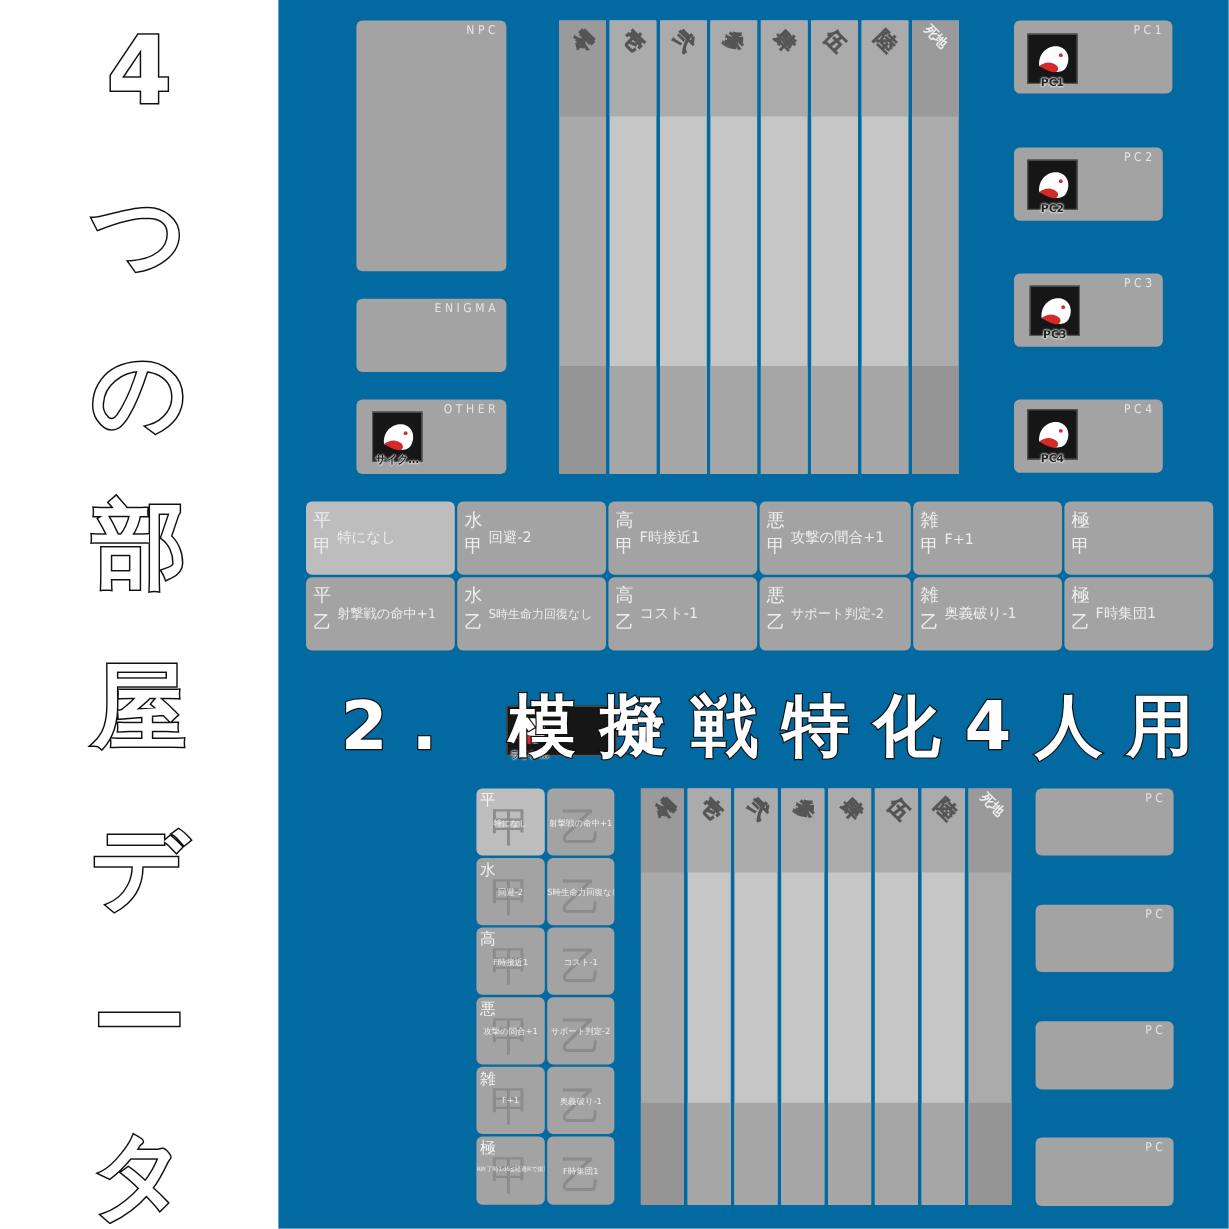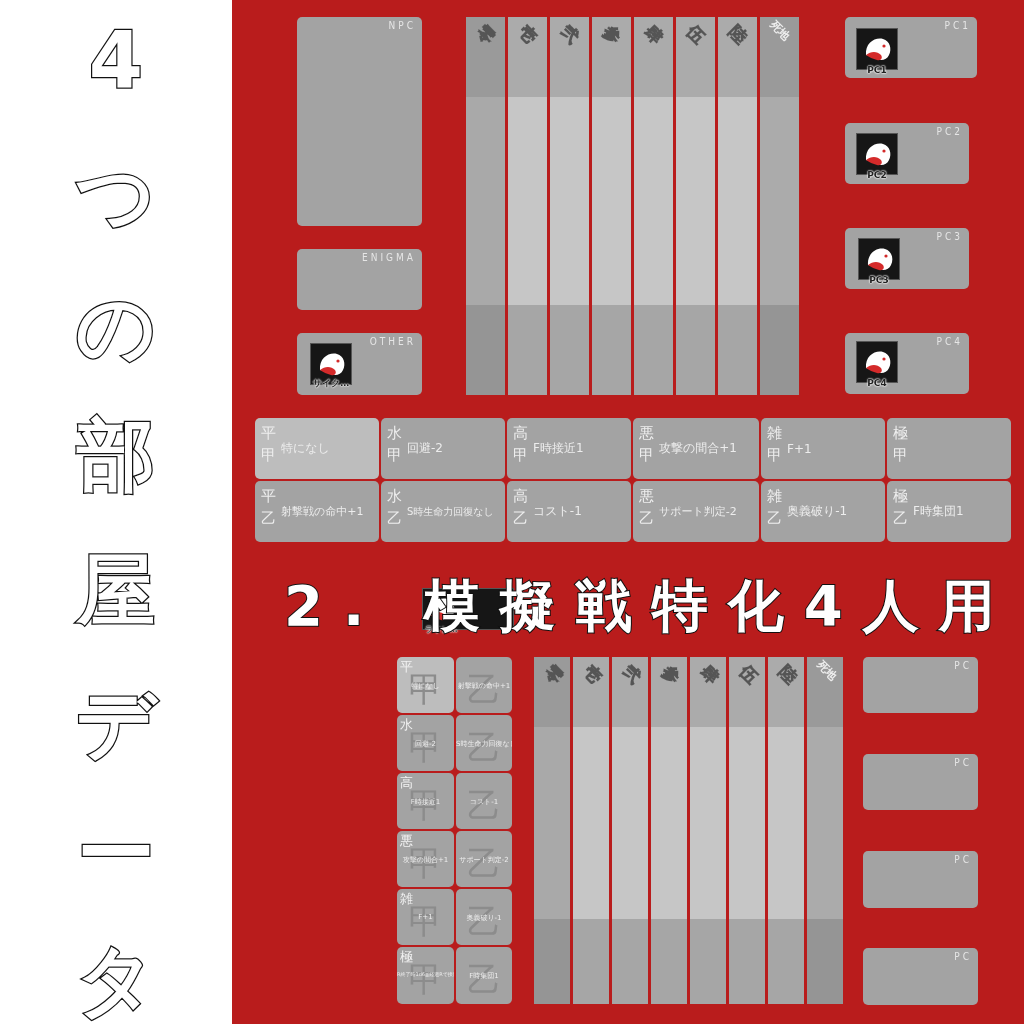--- a/index.html
+++ b/index.html
@@ -11,21 +11,21 @@
     .vchar {
       position: absolute; left: 0; width: 232px; text-align: center;
       font-family: "DejaVu Sans", sans-serif; font-weight: bold;
       font-size: 78px; line-height: 90px; color: #ffffff;
       -webkit-text-stroke: 2.5px #111;
       paint-order: stroke fill;
       letter-spacing: 0;
     }
 
     
-    #board { position: absolute; left: 232px; top: 0; width: 792px; height: 1024px; background: #b91c1c; }
+    #board { position: absolute; left: 232px; top: 0; width: 792px; height: 1024px; background: #0369a1; }
 
     .panel { position: absolute; background: #a3a3a3; border-radius: 5px; }
     .panel .ptag {
       position: absolute; right: 6px; top: 3px; font-size: 10px; letter-spacing: 3px;
       color: #e6e6e6; font-family: "DejaVu Sans Condensed", "DejaVu Sans", sans-serif;
     }
 
     .token { position: absolute; width: 42px; height: 42px; background: #161616; border: 1px solid #555; }
     .token svg { position: absolute; left: 6px; top: 6px; }
     .token .tname {

